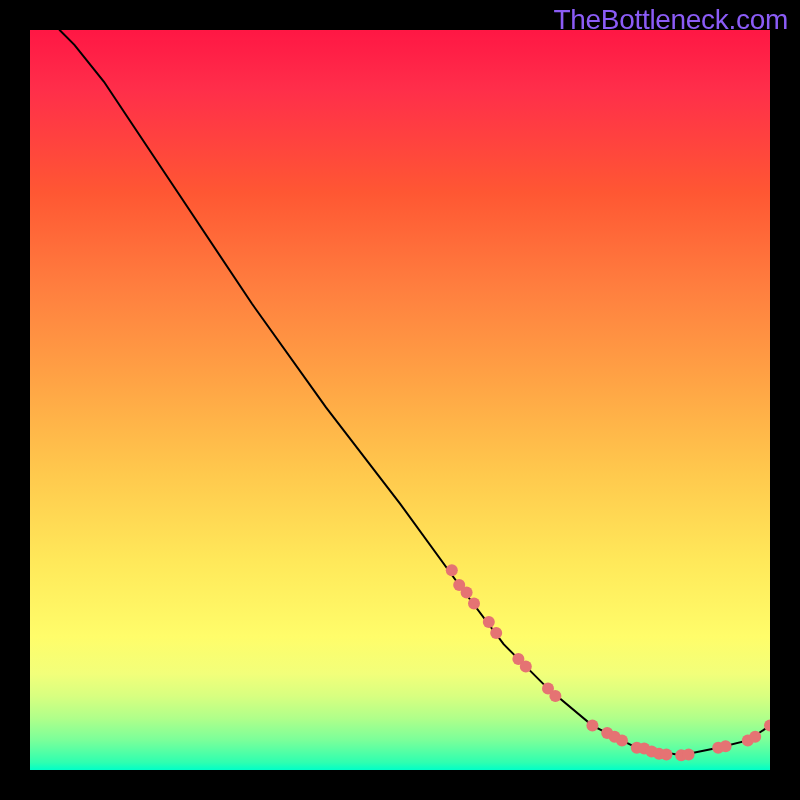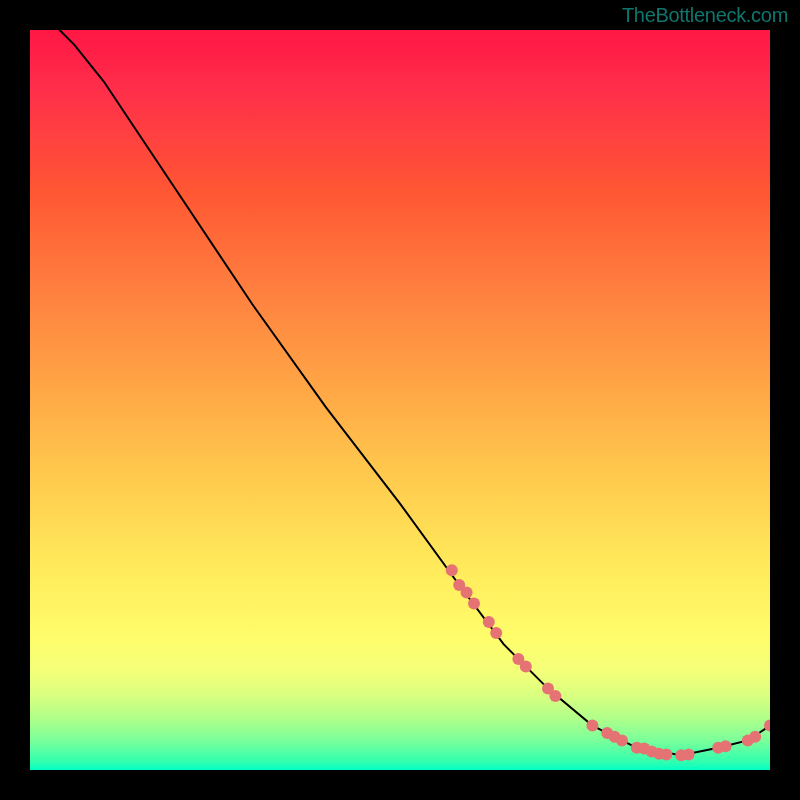--- a/index.html
+++ b/index.html
@@ -8,22 +8,22 @@
     height: 800px;
     background: #000;
     position: relative;
     font-family: Arial, sans-serif;
     overflow: hidden;
   }
   .watermark {
     position: absolute;
     top: 4px;
     right: 12px;
-    color: #0f766e;
-    font-size: 20px;
+    color: #8b5cf6;
+    font-size: 28px;
     font-weight: 500;
     z-index: 10;
     letter-spacing: -0.3px;
   }
   .plot-area {
     position: absolute;
     left: 30px;
     top: 30px;
     width: 740px;
     height: 740px;

